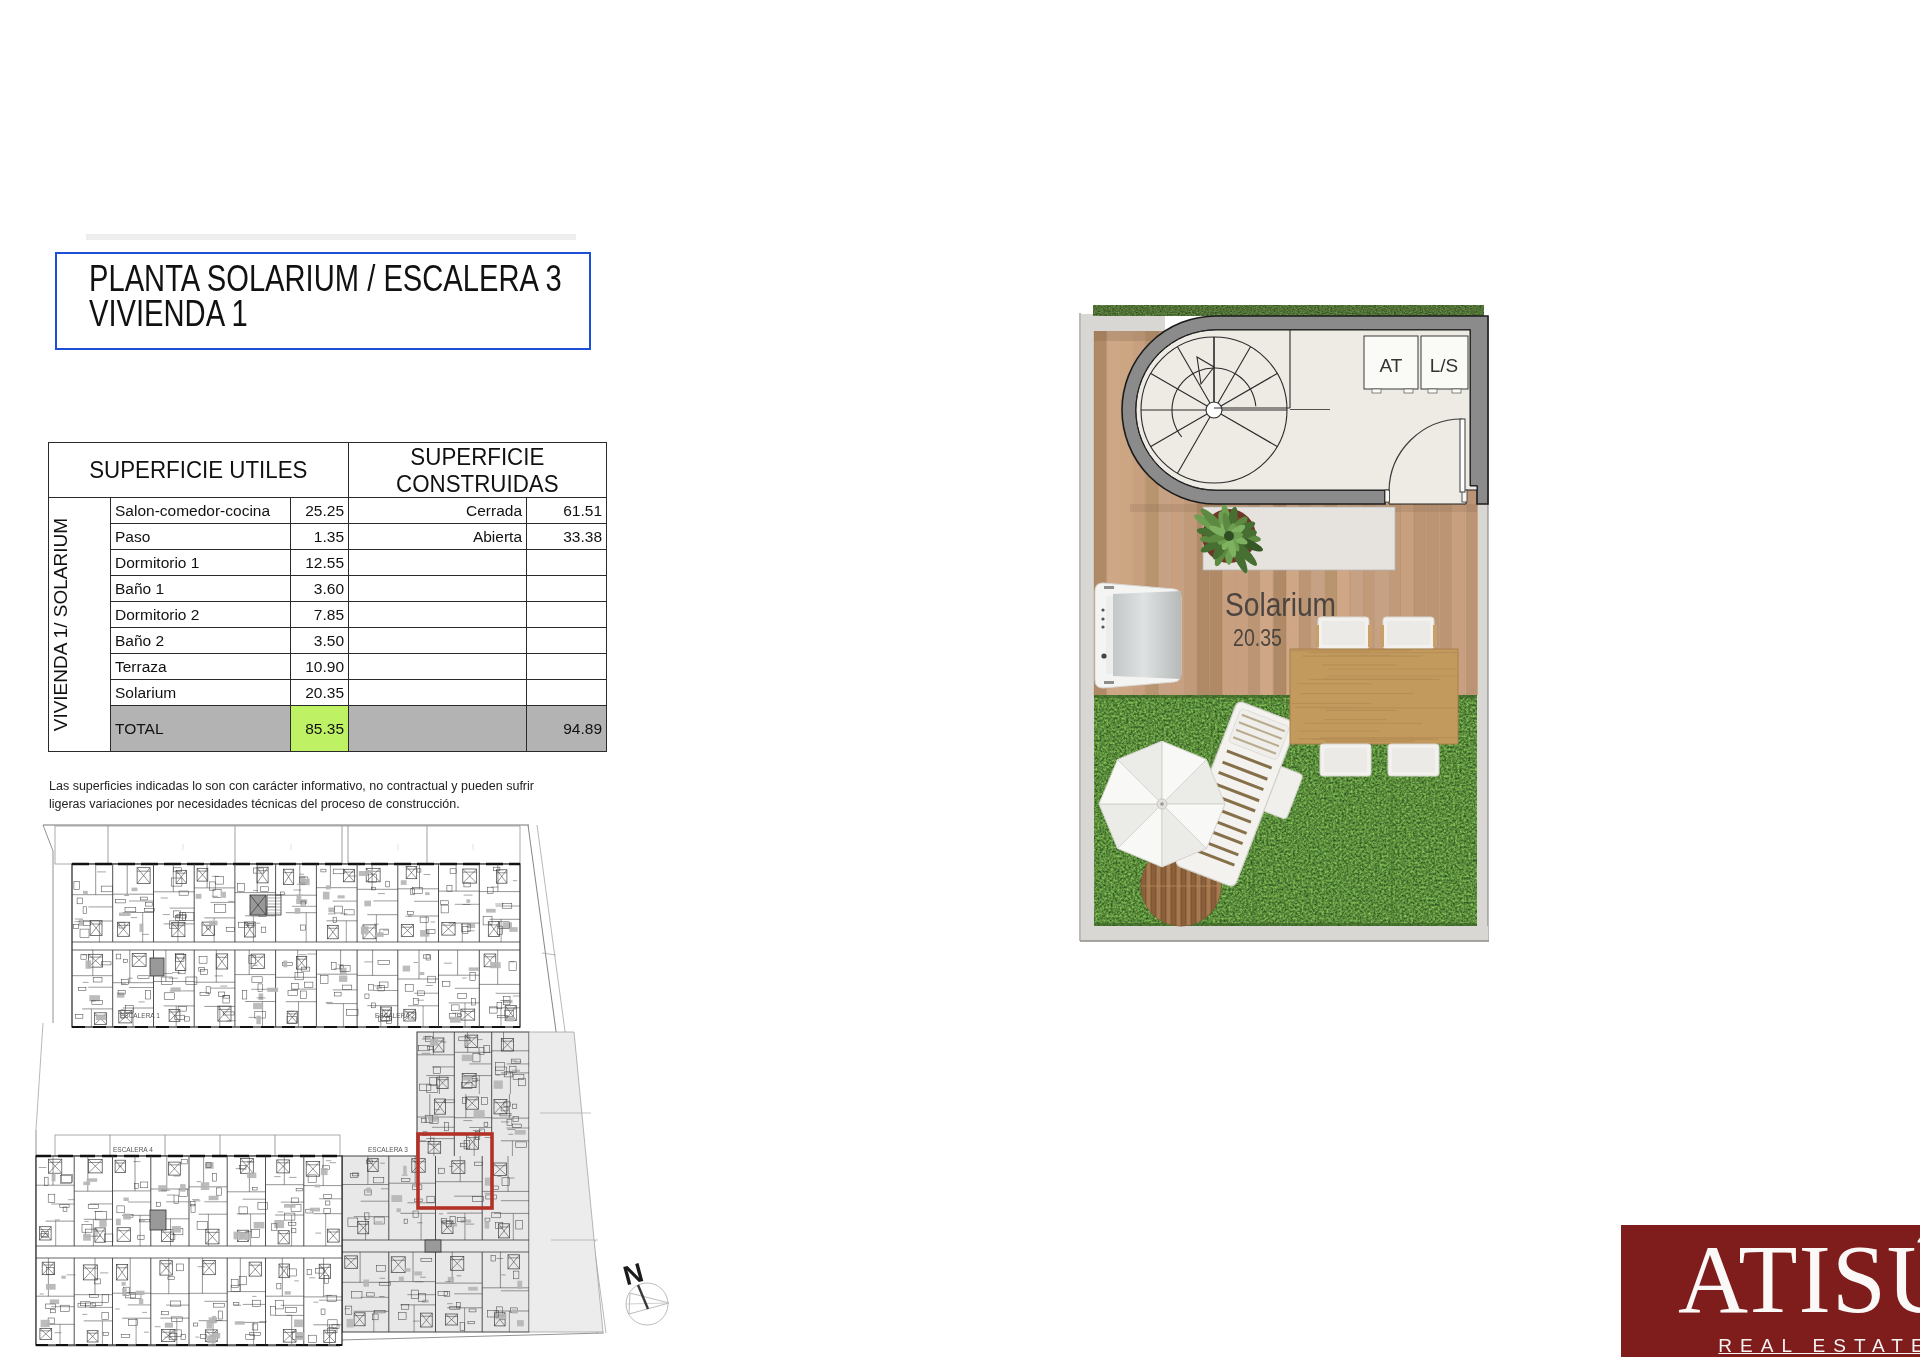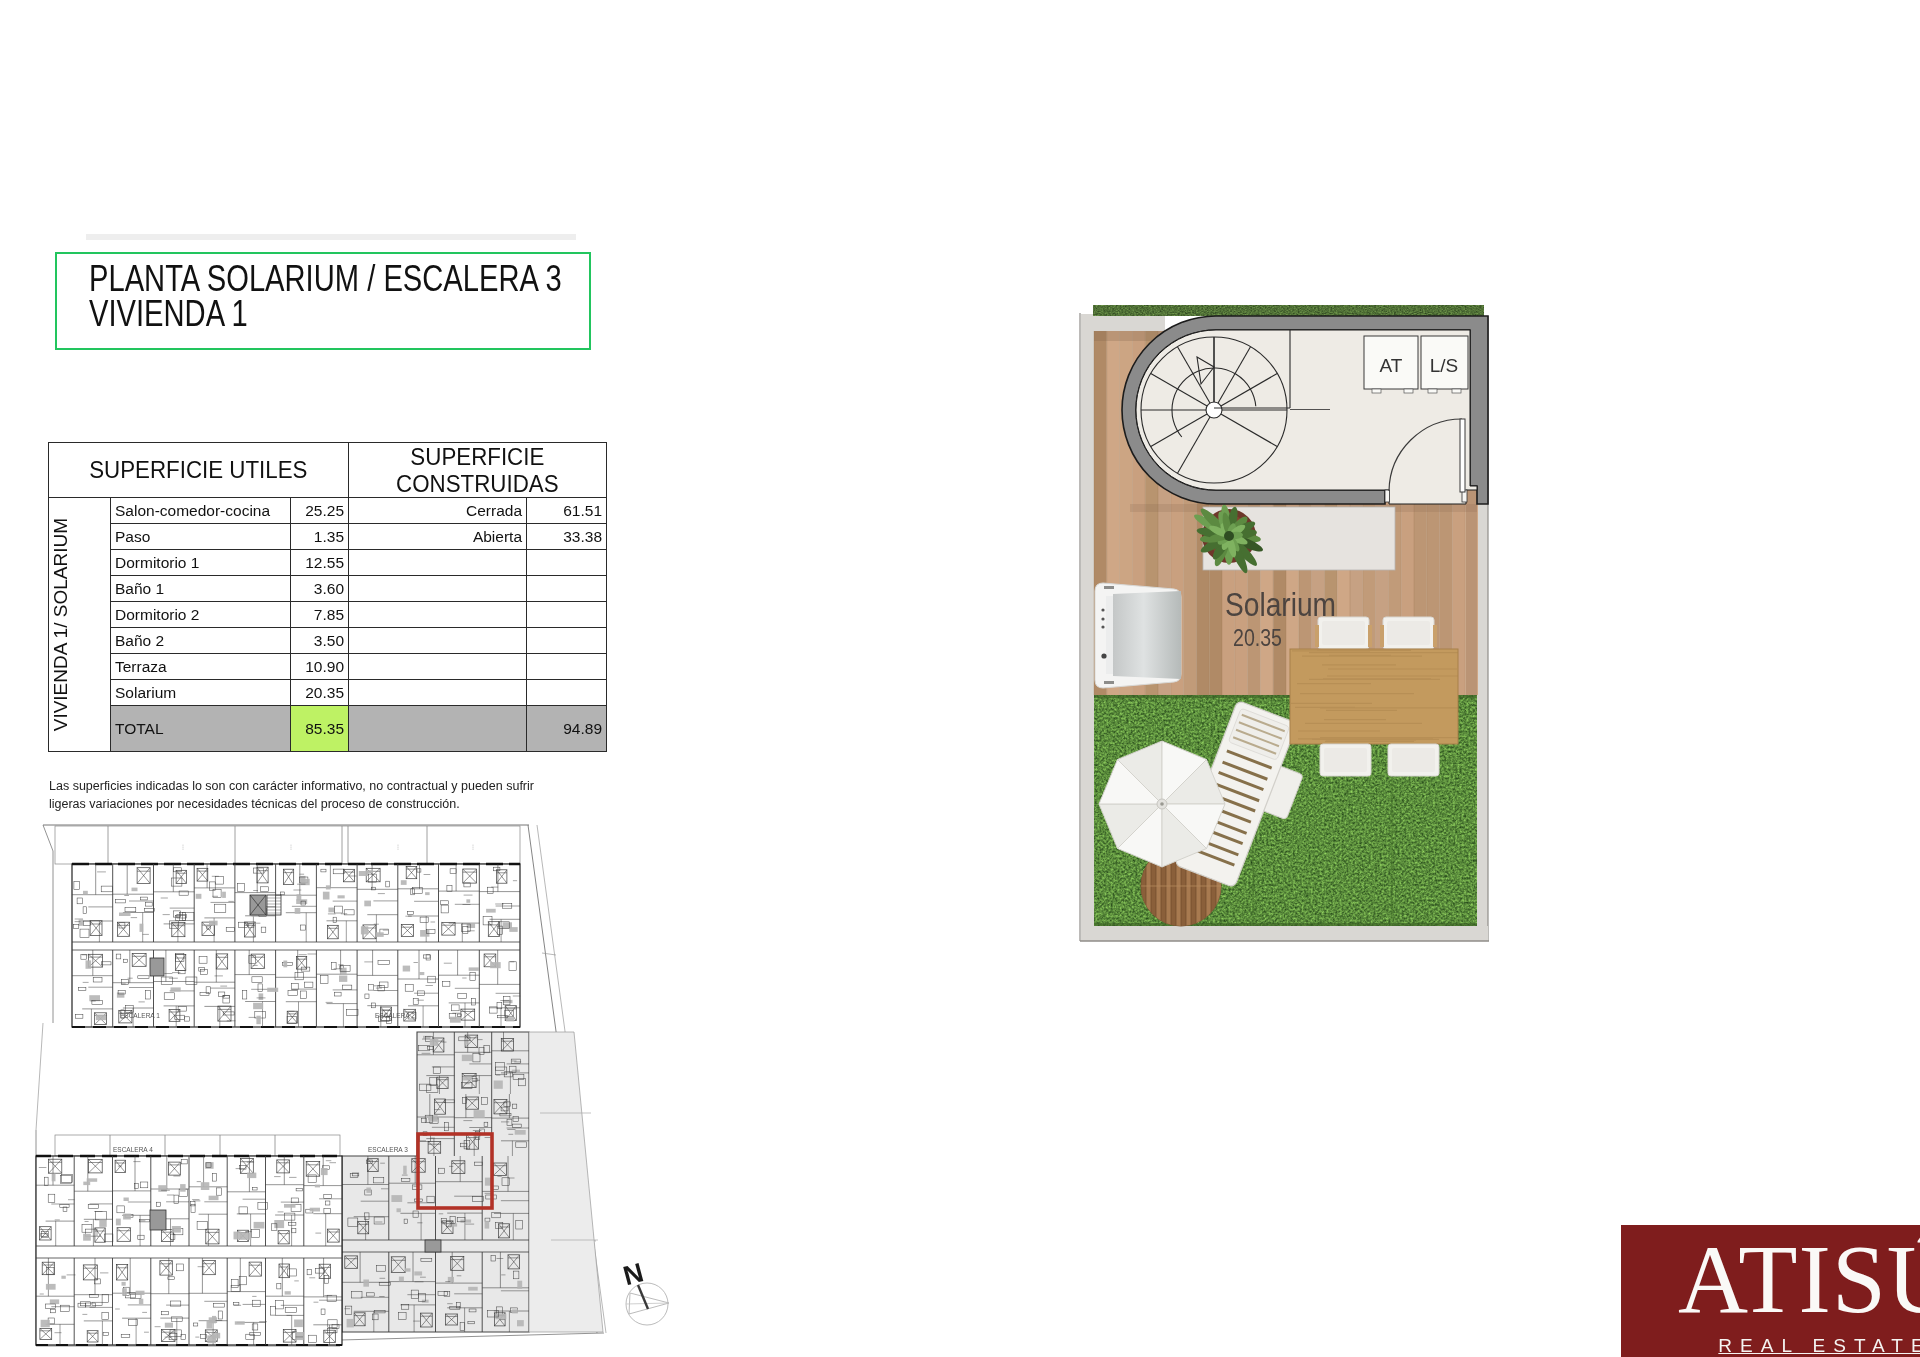--- a/index.html
+++ b/index.html
@@ -6,21 +6,21 @@
 .abs{position:absolute;}
 table.areas{border-collapse:collapse;table-layout:fixed;font-family:"Liberation Sans",sans-serif;}
 table.areas td{border:1px solid #2a2a2a;padding:0 4px;font-size:15.5px;color:#111;overflow:hidden;white-space:nowrap;}
 .cnd{display:inline-block;transform:scaleX(0.81);transform-origin:0 0;white-space:nowrap;}
 .cnh{display:inline-block;transform:scaleX(0.93);transform-origin:50% 50%;white-space:nowrap;}
 </style></head>
 <body>
 
 <div class="abs" style="left:86px;top:234px;width:490px;height:6px;background:#e2e2e2;opacity:0.6"></div>
 
-<div class="abs" style="left:55px;top:252px;width:536px;height:98px;border:2px solid #22c55e;box-sizing:border-box;">
+<div class="abs" style="left:55px;top:252px;width:536px;height:98px;border:2px solid #1d4ed8;box-sizing:border-box;">
 
   <div style="position:absolute;left:32px;top:7px;font-size:36px;color:#111;line-height:35px;"><span class="cnd">PLANTA SOLARIUM / ESCALERA 3</span><br><span class="cnd">VIVIENDA 1</span></div>
 </div>
 
 <table class="areas abs" style="left:48px;top:442px;width:558px;">
   <colgroup>
       <col style="width:62px">
       <col style="width:180px">
       <col style="width:58px">
       <col style="width:178px">

